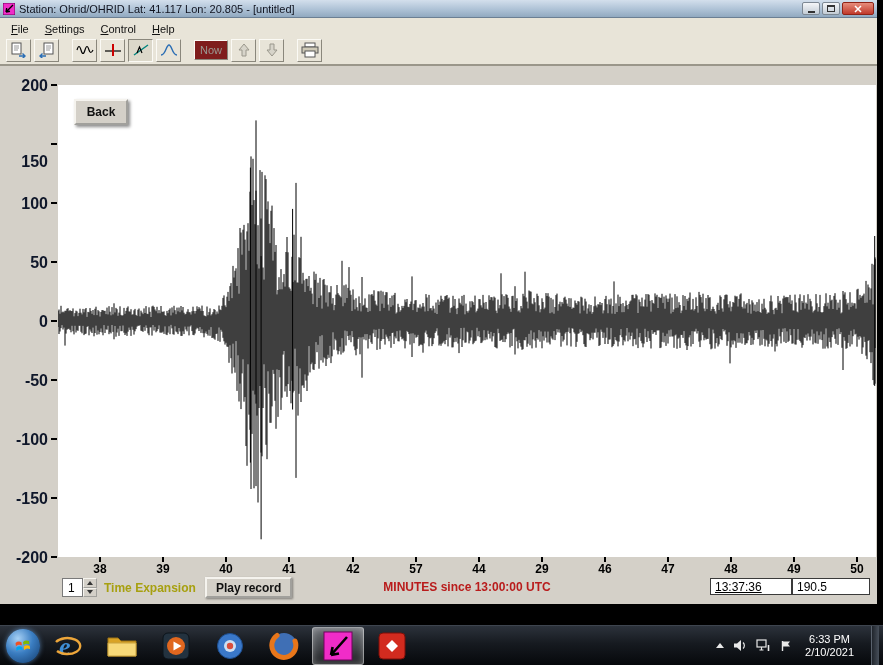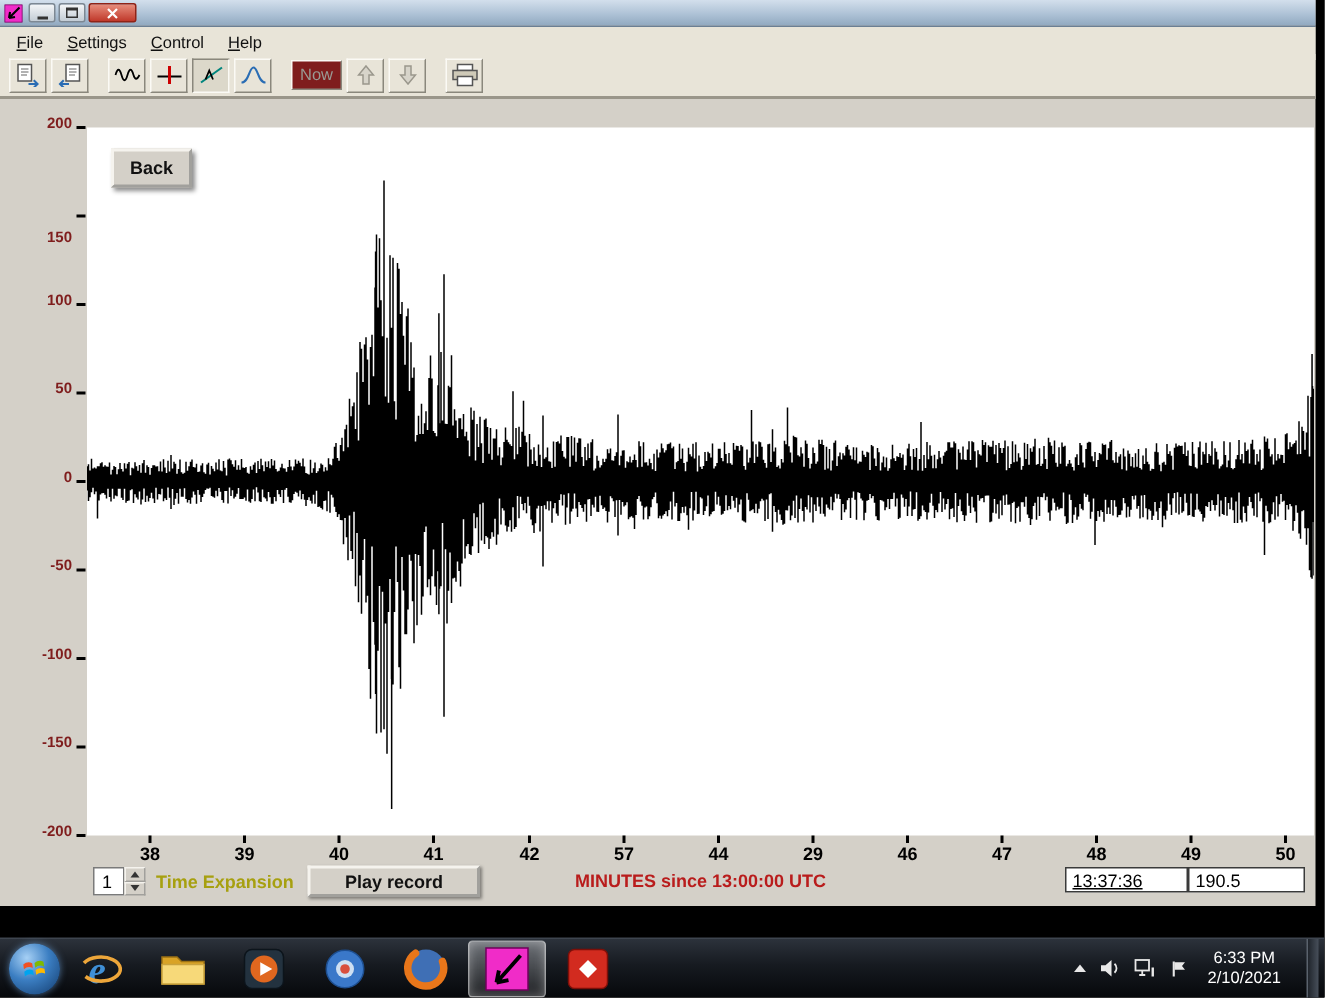--- a/index.html
+++ b/index.html
@@ -36,36 +36,36 @@
 
   
   .plot { position:absolute; left:58px; top:85px; width:818px; height:472px; background:#fff; }
   .plot svg { display:block; }
   .back-btn { position:absolute; left:74px; top:99px; width:54px; height:26px; background:#d4d0c8;
     border:2px outset #f5f3ee; box-shadow:2px 2px 3px rgba(0,0,0,.45); font-family:"Liberation Sans",sans-serif;
     font-size:12px; font-weight:bold; color:#111; }
   .info-block { position:absolute; left:265px; top:99px; font-size:12px; font-weight:bold; color:#000;
     line-height:13.5px; white-space:pre; }
 
-  .y-tick-label { position:absolute; left:10px; width:38px; text-align:right; font-size:10px; font-weight:bold; color:#7f1d1d; }
+  .y-tick-label { position:absolute; left:10px; width:38px; text-align:right; font-size:16px; font-weight:bold; color:#0f172a; }
   .y-tick-mark  { position:absolute; left:51px; width:6px; height:2px; background:#000; }
   .x-tick-label { position:absolute; top:562px; width:30px; text-align:center; font-size:12px; font-weight:bold; color:#000; }
   .x-tick-mark  { position:absolute; top:557px; width:2px; height:5px; background:#000; }
   #axes { position:absolute; inset:0; pointer-events:none; }
 
   
   .spinner { position:absolute; left:62px; top:578px; display:flex; height:19px; }
   .spinner-value { width:21px; background:#fff; border:1px solid #7a7a7a; font-size:12px; padding:2px 0 0 5px; color:#000; }
   .spinner-arrows { display:flex; flex-direction:column; }
   .spin-btn { width:14px; height:9.5px; background:#d4d0c8; border:1px outset #f5f3ee;
     display:flex; align-items:center; justify-content:center; }
   .tri-up { width:0; height:0; border-left:3px solid transparent; border-right:3px solid transparent; border-bottom:4px solid #333; }
   .tri-down { width:0; height:0; border-left:3px solid transparent; border-right:3px solid transparent; border-top:4px solid #333; }
   .time-expansion { position:absolute; left:104px; top:581px; font-size:12px; font-weight:bold; color:#a7a010; }
-  .play-btn { position:absolute; left:205px; top:577px; height:21px; padding:0 23px; background:#d4d0c8;
+  .play-btn { position:absolute; left:205px; top:577px; height:21px; padding:0 9px; background:#d4d0c8;
     border:2px outset #f5f3ee; box-shadow:1px 1px 2px rgba(0,0,0,.4); font-family:"Liberation Sans",sans-serif;
     font-size:12px; font-weight:bold; color:#111; }
   .axis-caption { position:absolute; left:327px; top:580px; width:280px; text-align:center;
     font-size:12px; font-weight:bold; color:#b91c1c; }
   .field { position:absolute; top:578px; height:17px; background:#fff; border:1px solid #3a3a3a;
     font-size:12px; color:#000; padding:1px 4px 0 4px; }
   .time-field { left:710px; width:82px;text-decoration:underline; }
   .value-field { left:792px; width:78px; }
 
   
@@ -91,20 +91,21 @@
 
 <div class="screen">
 
   <div class="window">
 
     <div class="titlebar">
       <svg class="app-ic" viewBox="0 0 12 12">
         <rect width="12" height="12" fill="#f02cc8" stroke="#70005c"></rect>
         <path d="M10 2 L3 9 M3 9 l0.7 -4 M3 9 l4 -0.7" stroke="#000" stroke-width="1.4" fill="none"></path>
       </svg>
+      <div class="title-text">Station: Ohrid/OHRID Lat: 41.117 Lon: 20.805 - [untitled]</div>
       <div class="title-buttons">
         <div class="tbtn">
             <span class="glyph-min"></span>
           </div>
         <div class="tbtn">
             <span class="glyph-max"></span>
           </div>
         <div class="tbtn close">
           <svg width="8" height="8" viewBox="0 0 8 8">
             <path d="M1 1 L7 7 M7 1 L1 7" stroke="#fff" stroke-width="1.5"></path>

